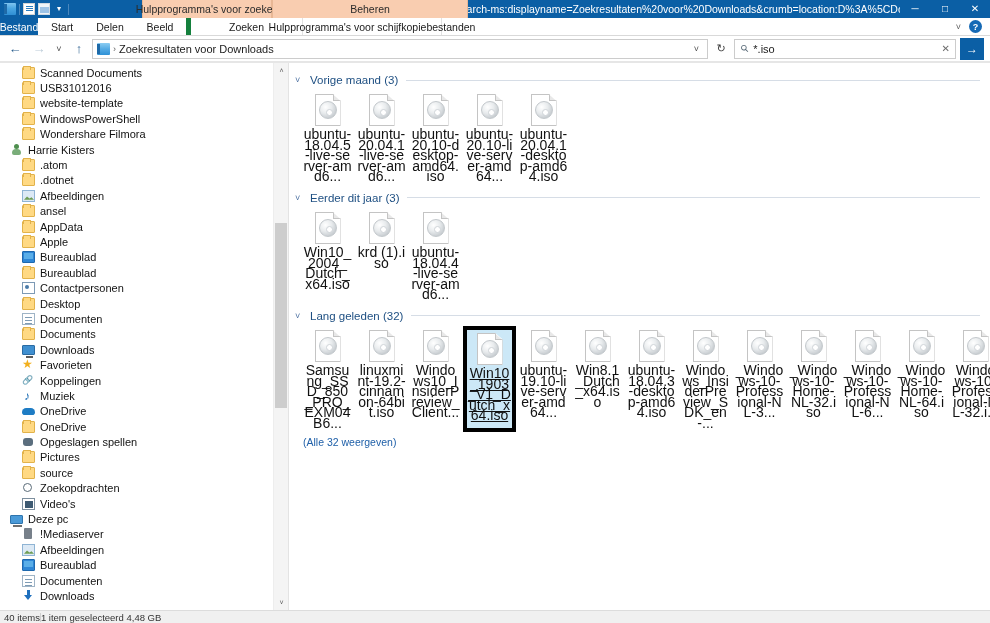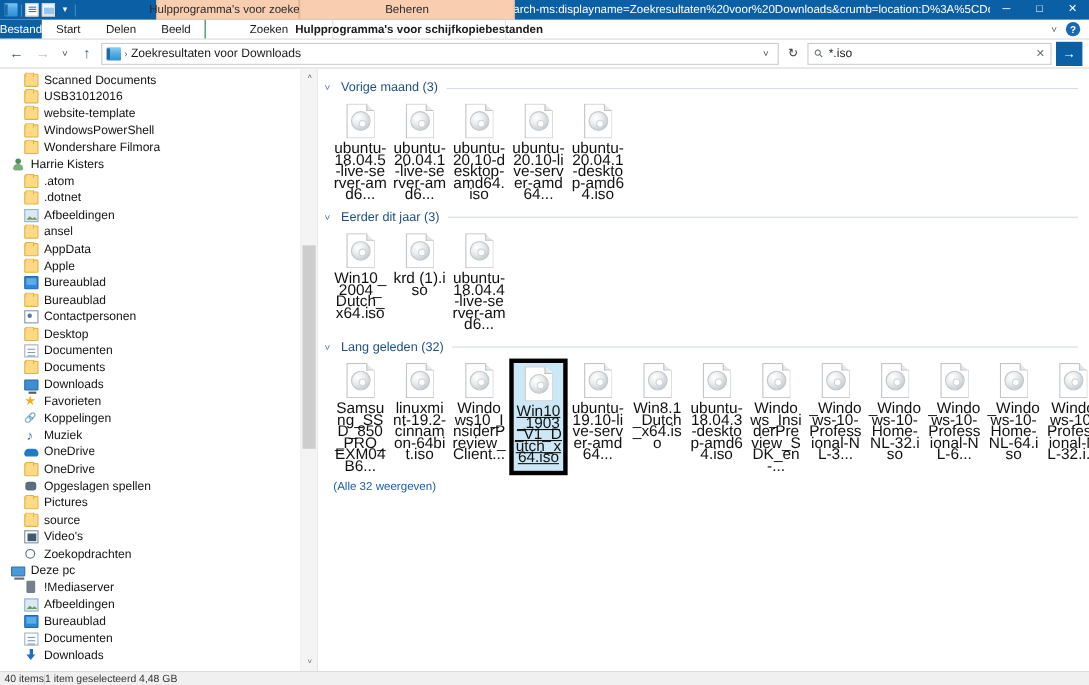--- a/index.html
+++ b/index.html
@@ -62,22 +62,22 @@
   }
   .tab-bestand {
     background: #0b5fa5; color:#ffffff; width: 38px; font-size: 10.5px;
     display:flex; align-items:center; justify-content:center;
   }
   .tab {
     font-size: 10.5px; color:#1a1a1a; display:flex; align-items:center;
     justify-content:center; white-space:nowrap; padding:0 10px;
   }
   .tab-start{width:48px;} .tab-delen{width:48px;} .tab-beeld{width:52px;}
-  .tab-zoeken{width:116px; border-left:1px solid #15803d;}
-  .tab-hulp{width:158px; border-left:1px solid #e2e2e2; border-right:1px solid #e2e2e2;font-weight:bold;}
+  .tab-zoeken{width:116px; border-left:5px solid #15803d;}
+  .tab-hulp{width:140px; border-left:1px solid #e2e2e2; border-right:1px solid #e2e2e2;}
   .ribbon-right { flex:1; display:flex; align-items:center; justify-content:flex-end; gap:8px; padding-right:8px;}
   .rb-chevron { color:#5a5a5a; font-size:9px; }
   .rb-help {
     width:13px;height:13px;border-radius:50%;background:#1569b5;color:#fff;
     font-size:9px;display:flex;align-items:center;justify-content:center;font-weight:bold;
   }
 
   
   .addressbar {
     height: 26px; flex: 0 0 26px; display: flex; align-items: center;
@@ -430,26 +430,26 @@
           </div>
           <div class="nav-item indent1">
             <span class="nav-ico i-folder"></span>
             <span class="nav-label">Pictures</span>
           </div>
           <div class="nav-item indent1">
             <span class="nav-ico i-folder"></span>
             <span class="nav-label">source</span>
           </div>
           <div class="nav-item indent1">
+            <span class="nav-ico i-searchfolder"></span>
+            <span class="nav-label">Zoekopdrachten</span>
+          </div>
+          <div class="nav-item indent1">
             <span class="nav-ico i-video"></span>
             <span class="nav-label">Video's</span>
-          </div>
-          <div class="nav-item indent1">
-            <span class="nav-ico i-searchfolder"></span>
-            <span class="nav-label">Zoekopdrachten</span>
           </div>
           <div class="nav-item indent0">
             <span class="nav-ico i-pc"></span>
             <span class="nav-label">Deze pc</span>
           </div>
           <div class="nav-item indent1">
             <span class="nav-ico i-server"></span>
             <span class="nav-label">!Mediaserver</span>
           </div>
           <div class="nav-item indent1">

